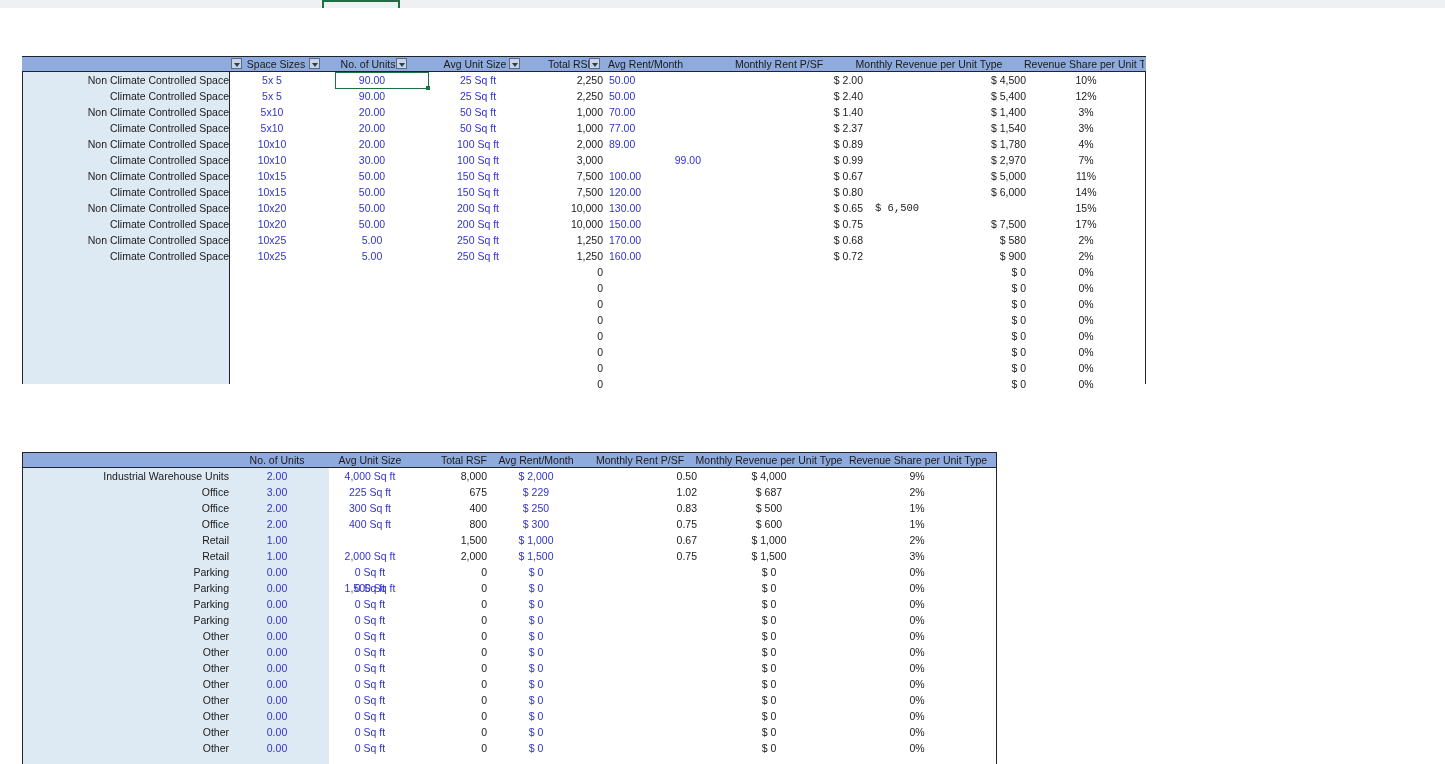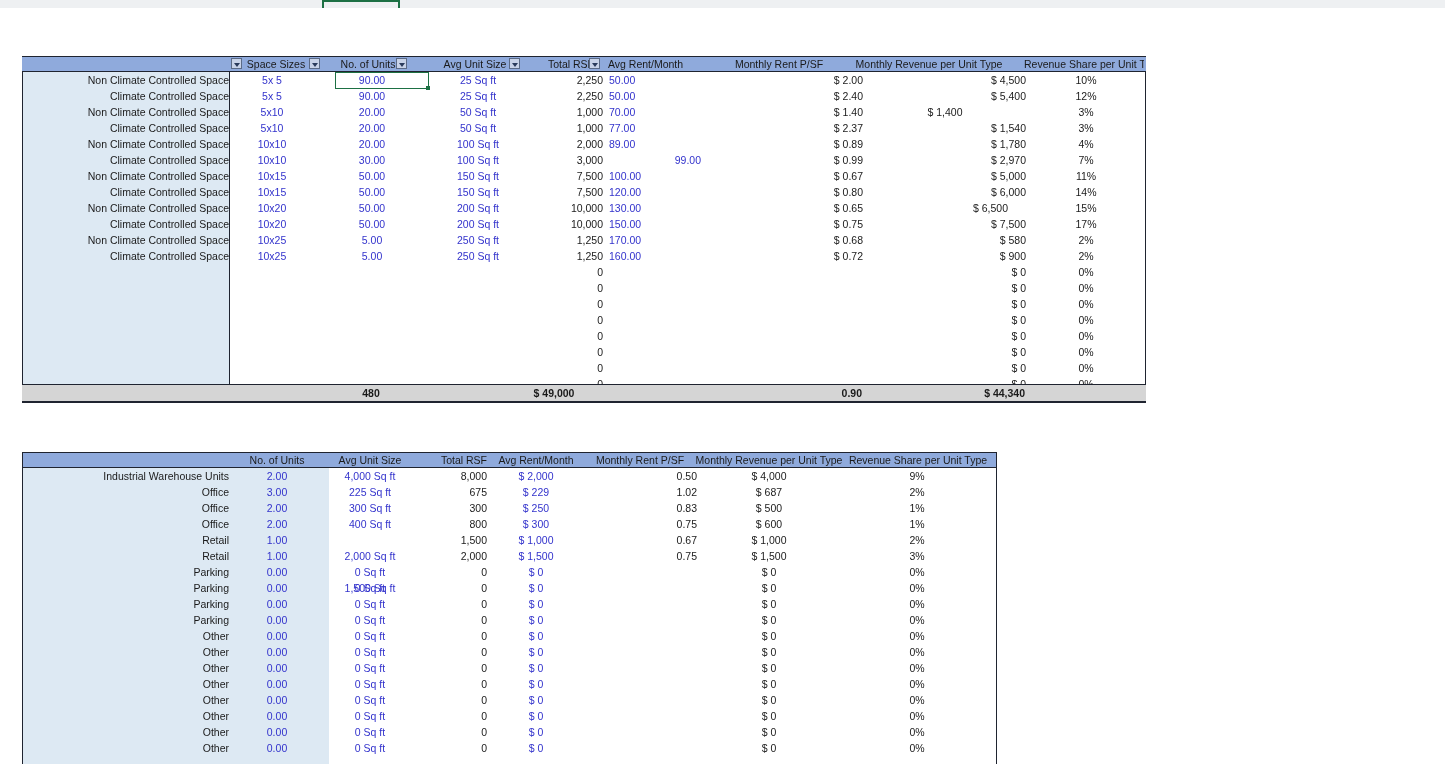--- a/index.html
+++ b/index.html
@@ -133,21 +133,21 @@
             <div class="cell blk" style="left: 1004px; width: 118px; text-align: center;">12%</div>
           </div>
           <div class="drow" style="top: 32px;">
             <div class="cell blk" style="left: 0px; width: 206px; text-align: right; padding-right: 4px;">Non Climate Controlled Space</div>
             <div class="cell blue" style="left: 207px; width: 84px; text-align: center;">5x10</div>
             <div class="cell blue" style="left: 292px; width: 114px; text-align: center;">20.00</div>
             <div class="cell blue" style="left: 407px; width: 96px; text-align: center;">50 Sq ft</div>
             <div class="cell blk" style="left: 504px; width: 76px; text-align: right; padding-right: 6px;">1,000</div>
             <div class="cell blue" style="left: 581px; width: 92px; text-align: left; padding-left: 5px;">70.00</div>
             <div class="cell blk" style="left: 674px; width: 166px; text-align: right; padding-right: 18px;">$ 1.40</div>
-            <div class="cell blk" style="left: 841px; width: 162px; text-align: center; padding-right: 64px;">$ 1,400</div>
+            <div class="cell blk" style="left: 841px; width: 162px; text-align: right; padding-right: 64px;">$ 1,400</div>
             <div class="cell blk" style="left: 1004px; width: 118px; text-align: center;">3%</div>
           </div>
           <div class="drow" style="top: 48px;">
             <div class="cell blk" style="left: 0px; width: 206px; text-align: right; padding-right: 4px;">Climate Controlled Space</div>
             <div class="cell blue" style="left: 207px; width: 84px; text-align: center;">5x10</div>
             <div class="cell blue" style="left: 292px; width: 114px; text-align: center;">20.00</div>
             <div class="cell blue" style="left: 407px; width: 96px; text-align: center;">50 Sq ft</div>
             <div class="cell blk" style="left: 504px; width: 76px; text-align: right; padding-right: 6px;">1,000</div>
             <div class="cell blue" style="left: 581px; width: 92px; text-align: left; padding-left: 5px;">77.00</div>
             <div class="cell blk" style="left: 674px; width: 166px; text-align: right; padding-right: 18px;">$ 2.37</div>
@@ -199,21 +199,21 @@
             <div class="cell blk" style="left: 1004px; width: 118px; text-align: center;">14%</div>
           </div>
           <div class="drow" style="top: 128px;">
             <div class="cell blk" style="left: 0px; width: 206px; text-align: right; padding-right: 4px;">Non Climate Controlled Space</div>
             <div class="cell blue" style="left: 207px; width: 84px; text-align: center;">10x20</div>
             <div class="cell blue" style="left: 292px; width: 114px; text-align: center;">50.00</div>
             <div class="cell blue" style="left: 407px; width: 96px; text-align: center;">200 Sq ft</div>
             <div class="cell blk" style="left: 504px; width: 76px; text-align: right; padding-right: 6px;">10,000</div>
             <div class="cell blue" style="left: 581px; width: 92px; text-align: left; padding-left: 5px;">130.00</div>
             <div class="cell blk" style="left: 674px; width: 166px; text-align: right; padding-right: 18px;">$ 0.65</div>
-            <div class="cell blk" style="left: 823px; width: 162px; text-align: right; padding-right: 64px;">$ 6,500</div>
+            <div class="cell blk" style="left: 852px; width: 162px; padding-right: 64px; font-family: Liberation Mono, monospace;">$ 6,500</div>
             <div class="cell blk" style="left: 1004px; width: 118px; text-align: center;">15%</div>
           </div>
           <div class="drow" style="top: 144px;">
             <div class="cell blk" style="left: 0px; width: 206px; text-align: right; padding-right: 4px;">Climate Controlled Space</div>
             <div class="cell blue" style="left: 207px; width: 84px; text-align: center;">10x20</div>
             <div class="cell blue" style="left: 292px; width: 114px; text-align: center;">50.00</div>
             <div class="cell blue" style="left: 407px; width: 96px; text-align: center;">200 Sq ft</div>
             <div class="cell blk" style="left: 504px; width: 76px; text-align: right; padding-right: 6px;">10,000</div>
             <div class="cell blue" style="left: 581px; width: 92px; text-align: left; padding-left: 5px;">150.00</div>
             <div class="cell blk" style="left: 674px; width: 166px; text-align: right; padding-right: 18px;">$ 0.75</div>
@@ -328,26 +328,20 @@
             <div class="cell blue" style="left: 581px; width: 92px; text-align: left; padding-left: 5px;"></div>
             <div class="cell blk" style="left: 674px; width: 166px; text-align: right; padding-right: 18px;"></div>
             <div class="cell blk" style="left: 841px; width: 162px; text-align: right; padding-right: 64px;">$ 0</div>
             <div class="cell blk" style="left: 1004px; width: 118px; text-align: center;">0%</div>
           </div>
         </div>
       <div class="selcell" style="left:312px;top:0px;width:94px;height:17px;"></div>
       <div class="selhandle" style="left:403px;top:14px;"></div>
     </div>
 
-    <div class="totrow" id="t1tot">
-        <div class="cell blk" style="left: 292px; width: 114px; text-align: center;">480</div>
-        <div class="cell blk" style="left: 462px; width: 140px; text-align: center;">$ 49,000</div>
-        <div class="cell blk" style="left: 674px; width: 166px; text-align: right; padding-right: 18px;">0.90</div>
-        <div class="cell blk" style="left: 841px; width: 162px; text-align: right; padding-right: 64px;">$ 44,340</div>
-      </div>
   </div>
 
   <div class="t2">
     <div class="hdrrow2" id="t2head">
         <div class="hc" style="left: 0px; width: 206px; text-align: right;"></div>
         <div class="hc" style="left: 208px; width: 92px; text-align: center;">No. of Units</div>
         <div class="hc" style="left: 300px; width: 94px; text-align: center;">Avg Unit Size</div>
         <div class="hc" style="left: 396px; width: 68px; text-align: right; padding-right: 12px;">Total RSF</div>
         <div class="hc" style="left: 464px; width: 98px; text-align: center;">Avg Rent/Month</div>
         <div class="hc" style="left: 560px; width: 114px; text-align: center;">Monthly Rent P/SF</div>
@@ -374,21 +368,21 @@
             <div class="cell blk" style="left: 396px; width: 68px; text-align: right; padding-right: 14px;">675</div>
             <div class="cell blue" style="left: 468px; width: 90px; text-align: center;">$ 229</div>
             <div class="cell blk" style="left: 560px; width: 114px; text-align: right; padding-right: 8px;">1.02</div>
             <div class="cell blk" style="left: 676px; width: 140px; text-align: center;">$ 687</div>
             <div class="cell blk" style="left: 818px; width: 152px; text-align: center;">2%</div>
           </div>
           <div class="drow2" style="top: 32px;">
             <div class="cell blk" style="left: 0px; width: 206px; text-align: right; padding-right: 2px;">Office</div>
             <div class="cell blue" style="left: 208px; width: 92px; text-align: center;">2.00</div>
             <div class="cell blue" style="left: 300px; width: 94px; text-align: center;">300 Sq ft</div>
-            <div class="cell blk" style="left: 396px; width: 68px; text-align: right; padding-right: 14px;">300</div>
+            <div class="cell blk" style="left: 396px; width: 68px; text-align: right; padding-right: 14px;">400</div>
             <div class="cell blue" style="left: 468px; width: 90px; text-align: center;">$ 250</div>
             <div class="cell blk" style="left: 560px; width: 114px; text-align: right; padding-right: 8px;">0.83</div>
             <div class="cell blk" style="left: 676px; width: 140px; text-align: center;">$ 500</div>
             <div class="cell blk" style="left: 818px; width: 152px; text-align: center;">1%</div>
           </div>
           <div class="drow2" style="top: 48px;">
             <div class="cell blk" style="left: 0px; width: 206px; text-align: right; padding-right: 2px;">Office</div>
             <div class="cell blue" style="left: 208px; width: 92px; text-align: center;">2.00</div>
             <div class="cell blue" style="left: 300px; width: 94px; text-align: center;">400 Sq ft</div>
             <div class="cell blk" style="left: 396px; width: 68px; text-align: right; padding-right: 14px;">800</div>

